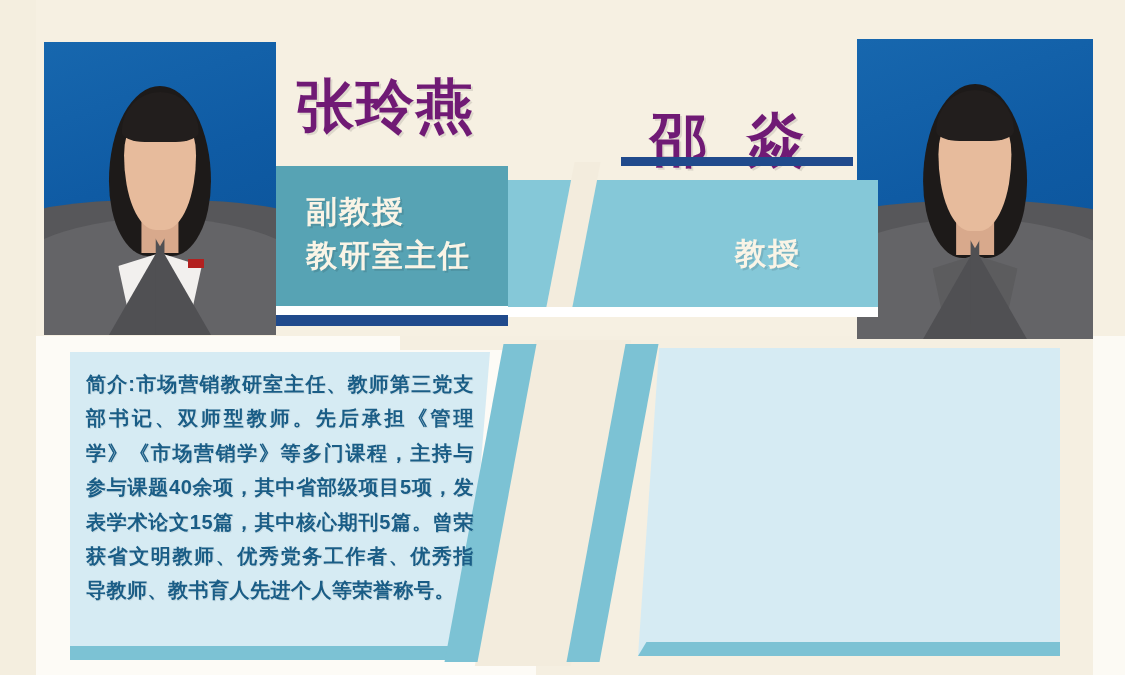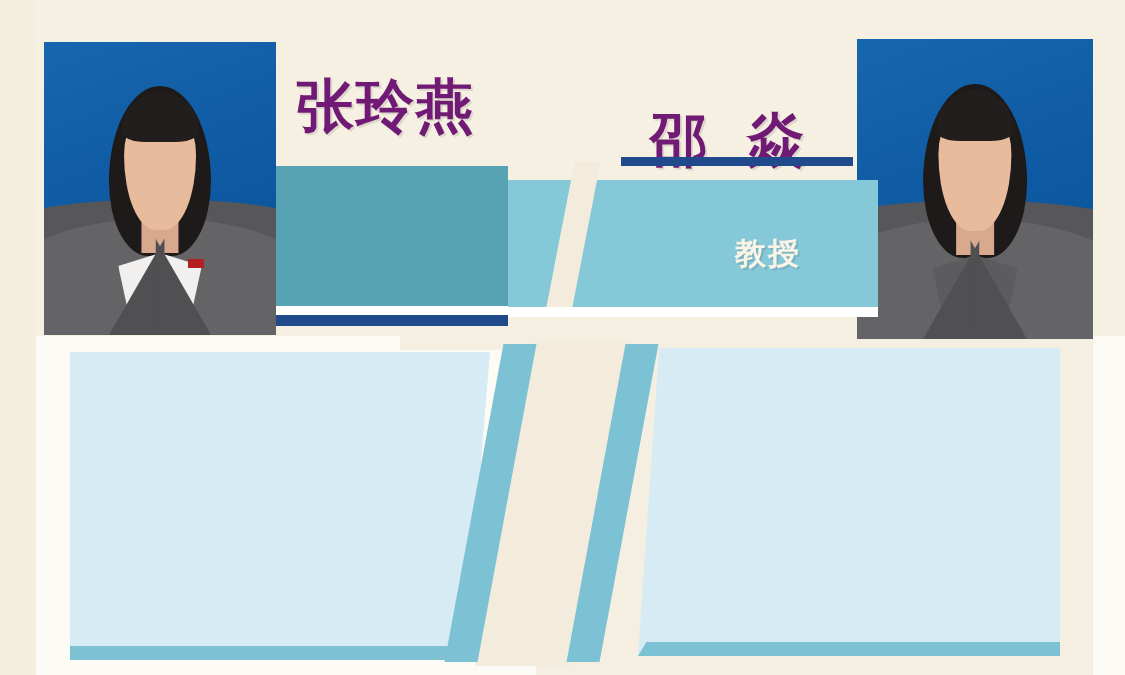--- a/index.html
+++ b/index.html
@@ -361,34 +361,37 @@
 
   <div class="band band-right"></div>
   <div class="accent-top-a"></div>
   <div class="band band-right2"></div>
 
   <div class="slash-top"></div>
 
   <div class="band band-left"></div>
   <div class="band band-left-ext"></div>
 
+  <div class="title-text title-left">副教授
+教研室主任</div>
 
   <div class="title-text title-right">教授</div>
 
   <div class="rule rule-bottomband-white"></div>
   <div class="rule rule-left-white"></div>
   <div class="rule rule-left-navy"></div>
 
   <div class="mid-wedge-topcap"></div>
 
   <div class="bio-left-panel"></div>
   <div class="bio-left-bar"></div>
 
   <div class="bio-right-panel"></div>
   <div class="bio-right-bar"></div>
 
   <div class="mid-wedge"></div>
   <div class="accent accent-a"></div>
   <div class="accent accent-b"></div>
 
+  <div class="bio bio-left-text">简介:市场营销教研室主任、教师第三党支部书记、双师型教师。先后承担《管理学》《市场营销学》等多门课程，主持与参与课题40余项，其中省部级项目5项，发表学术论文15篇，其中核心期刊5篇。曾荣获省文明教师、优秀党务工作者、优秀指导教师、教书育人先进个人等荣誉称号。</div>
 
 
 </div>
 
 </body></html>

